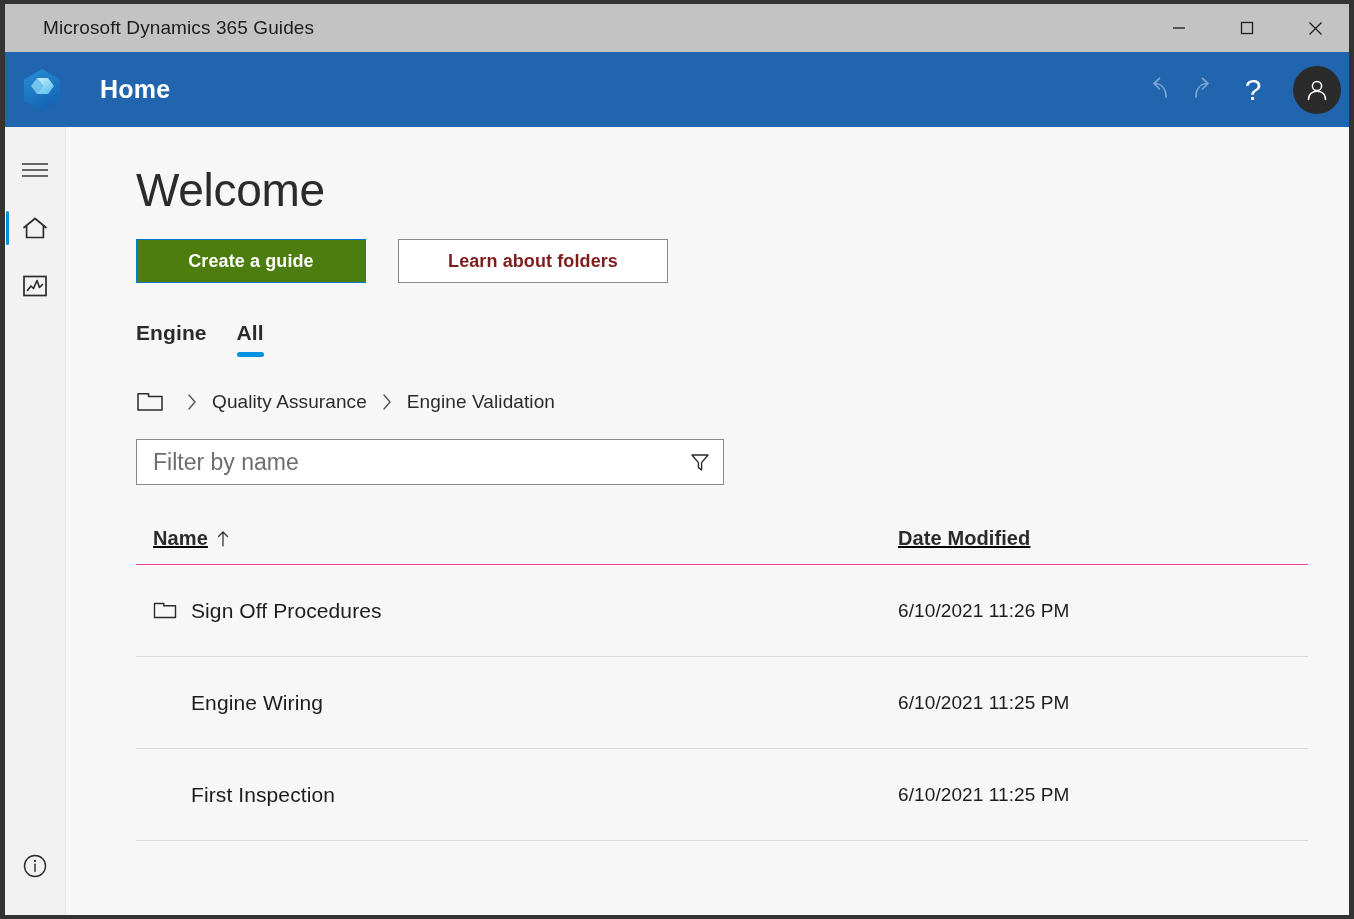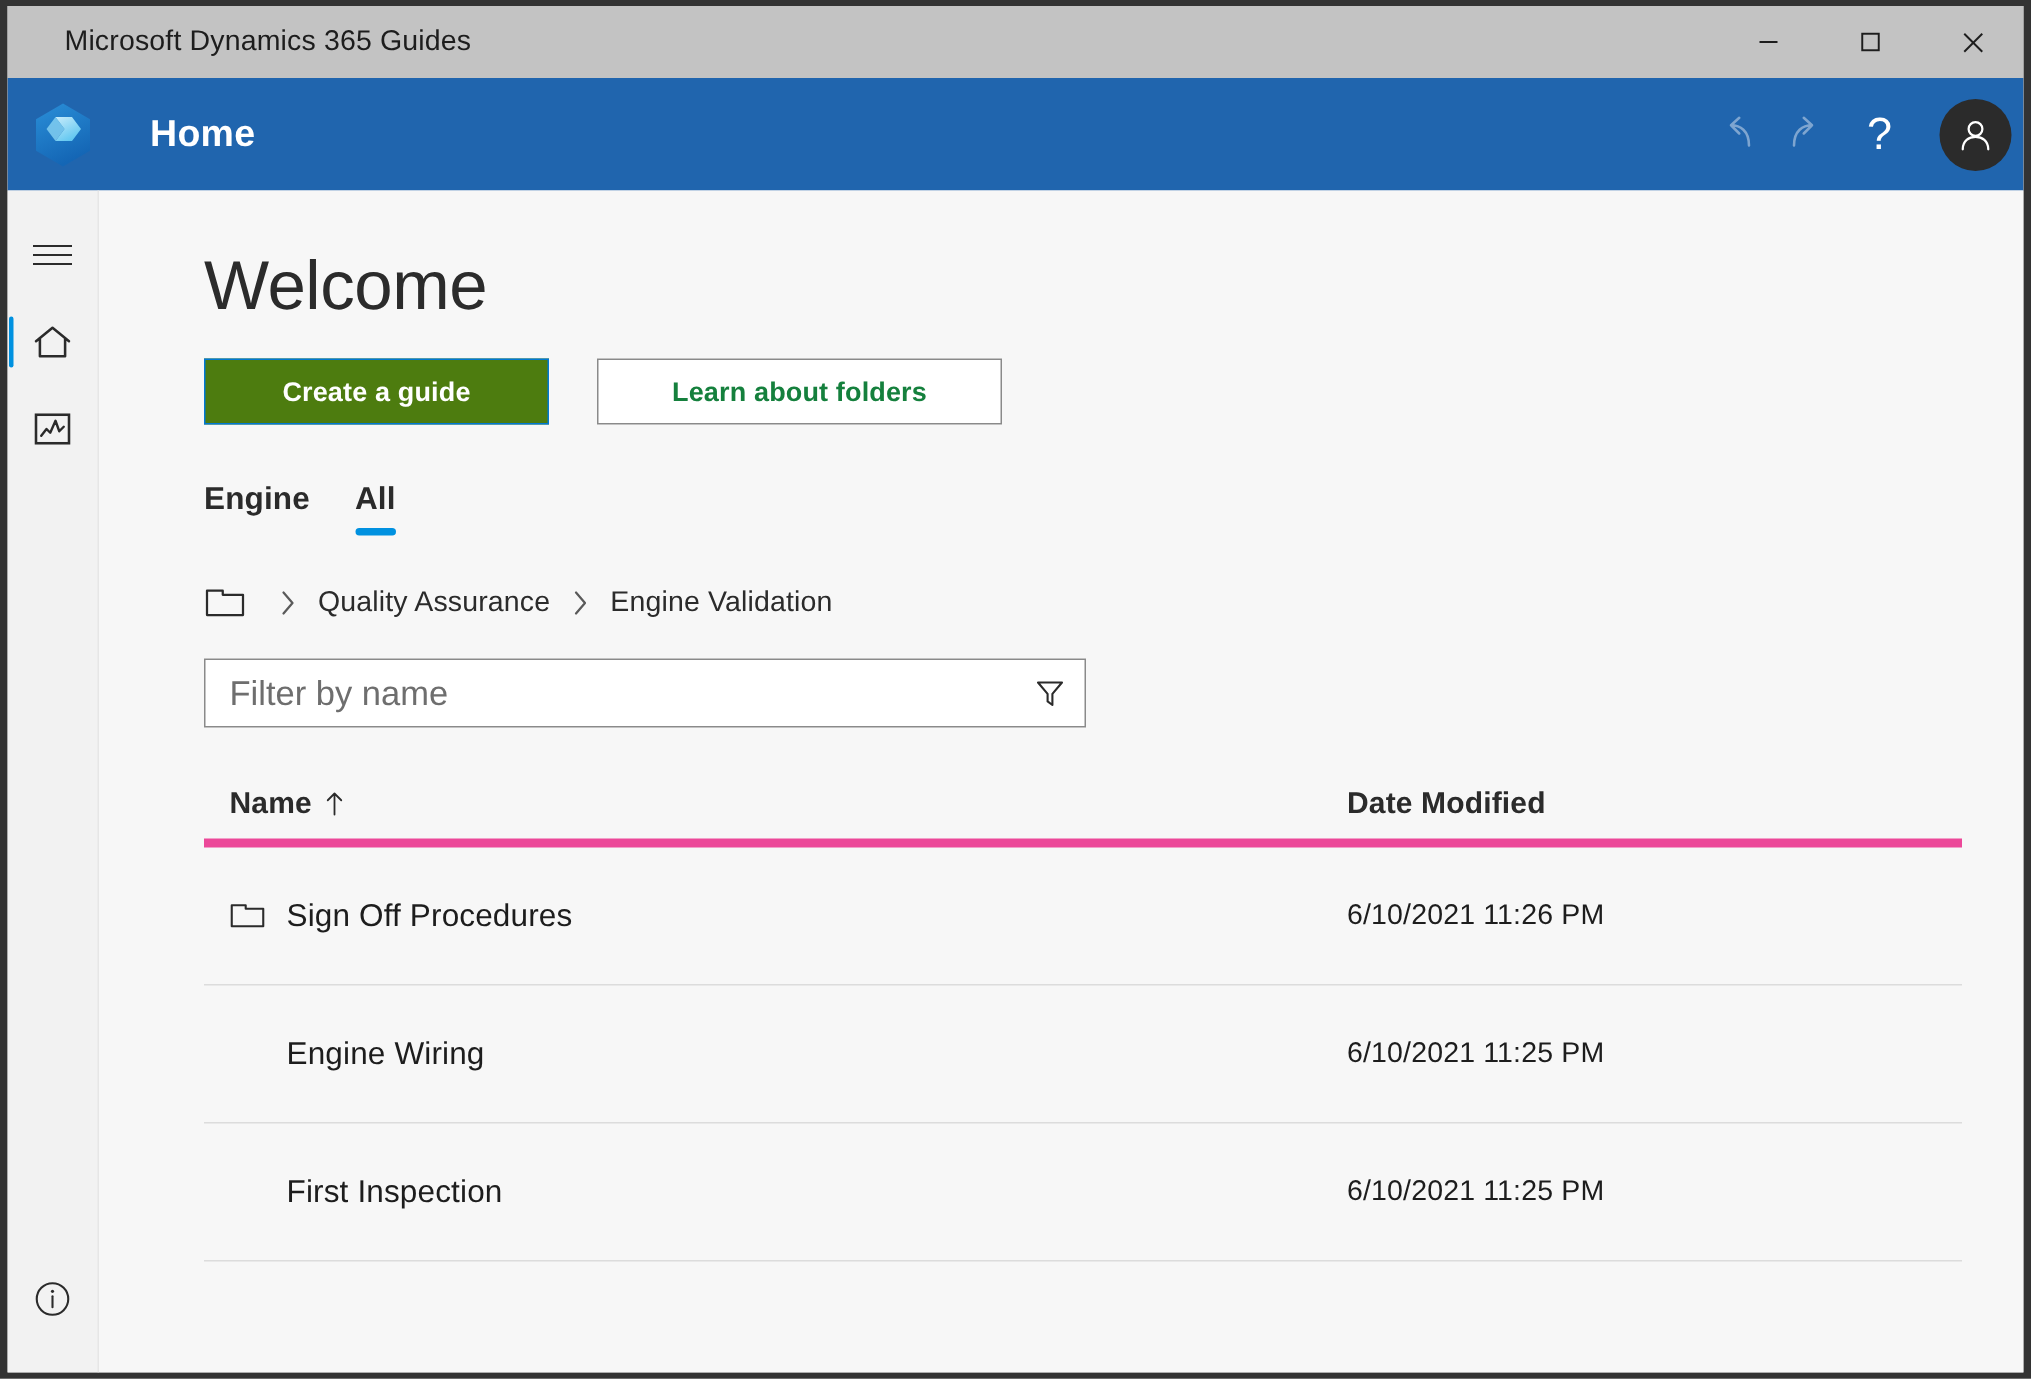--- a/index.html
+++ b/index.html
@@ -161,21 +161,21 @@
     display: flex; align-items: center; justify-content: center;
     letter-spacing: 0.1px;
   }
   .btn-primary {
     background: #4d7c0f;
     color: #ffffff;
     border: 1px solid #0078d4;
   }
   .btn-secondary {
     background: #ffffff;
-    color: #15803d;
+    color: #7f1d1d;
     border: 1px solid #8a8a8a;
     min-width: 270px;
   }
 
   
   .tabs { display: flex; gap: 30px; margin-bottom: 24px; }
   .tab {
     font-size: 21px;
     font-weight: 600;
     color: #2b2b2b;
@@ -240,21 +240,22 @@
   }
   .filter-input::placeholder { color: #6e6e6e; }
   .filter-icon { flex: 0 0 auto; display: flex; cursor: pointer; padding-left: 6px; }
 
   
   .table { width: 1172px; }
   .th-row {
     display: flex;
     align-items: center;
     height: 52px;
-    border-bottom: 6px solid #ec4899;
+    border-bottom: 1px solid #ec4899;
+    text-decoration: underline;
   }
   .th {
     font-size: 20px;
     font-weight: 600;
     color: #2b2b2b;
     display: flex;
     align-items: center;
     gap: 8px;
     cursor: pointer;
     letter-spacing: 0.1px;

